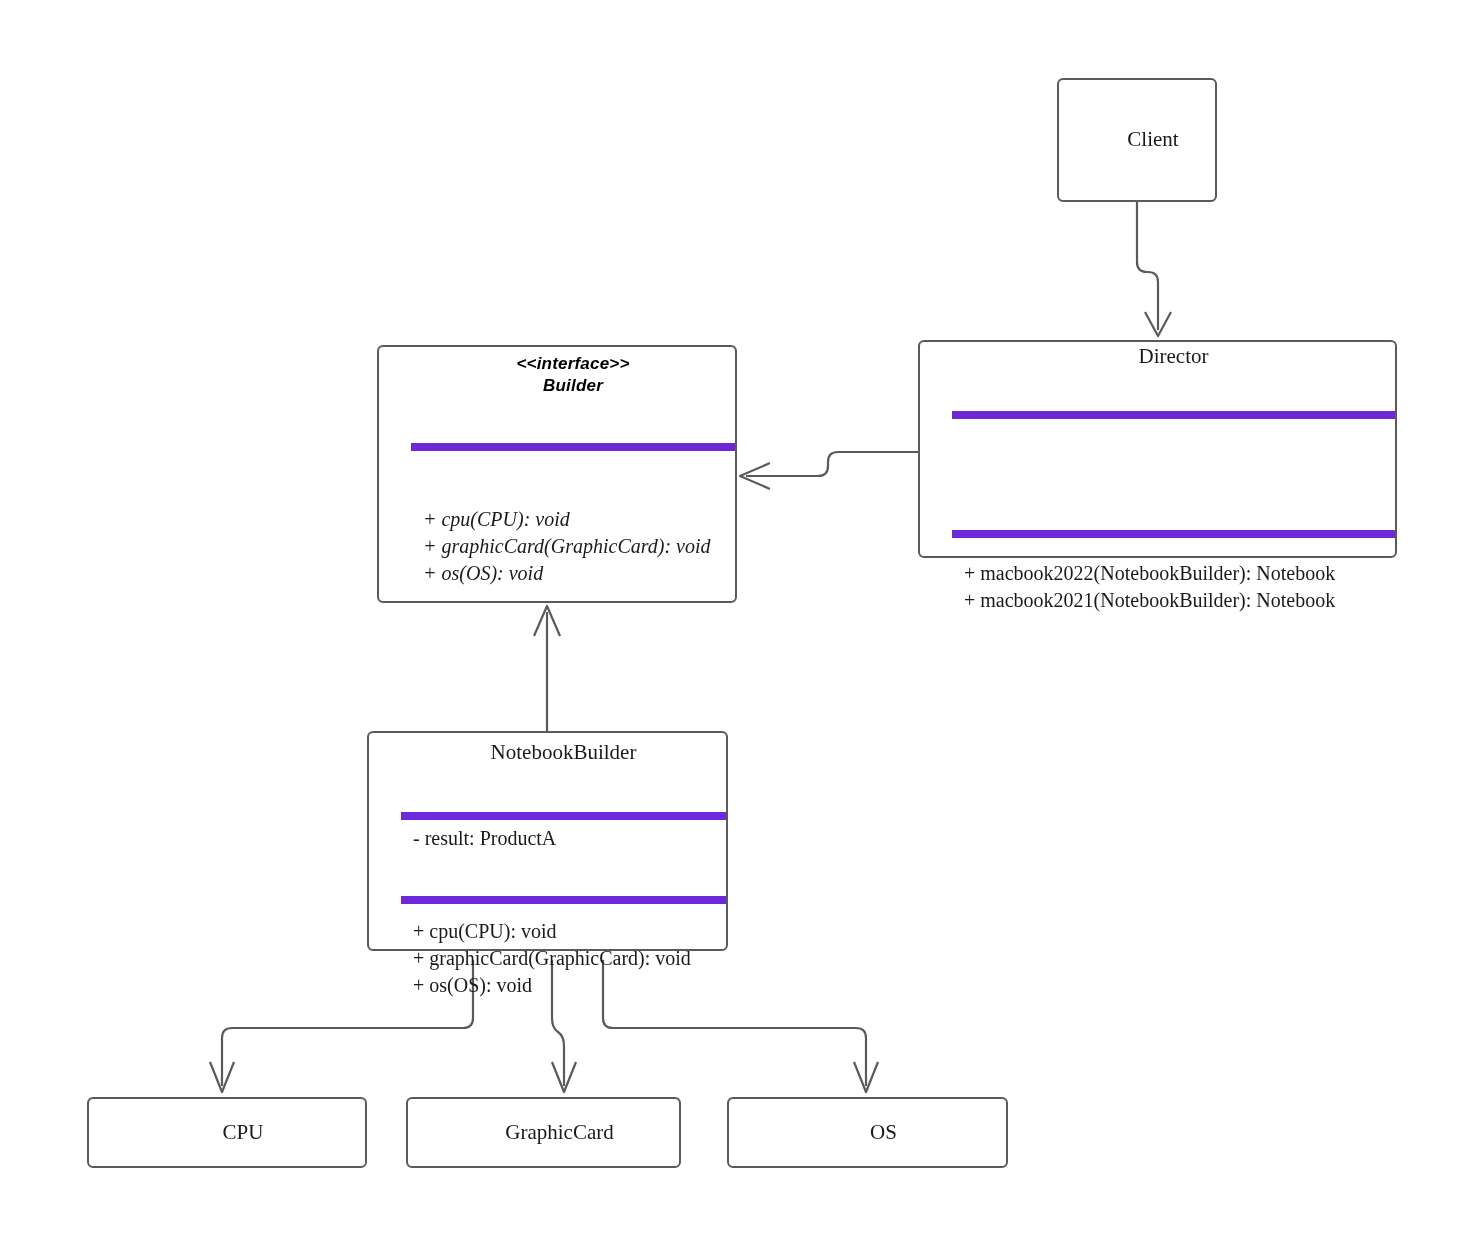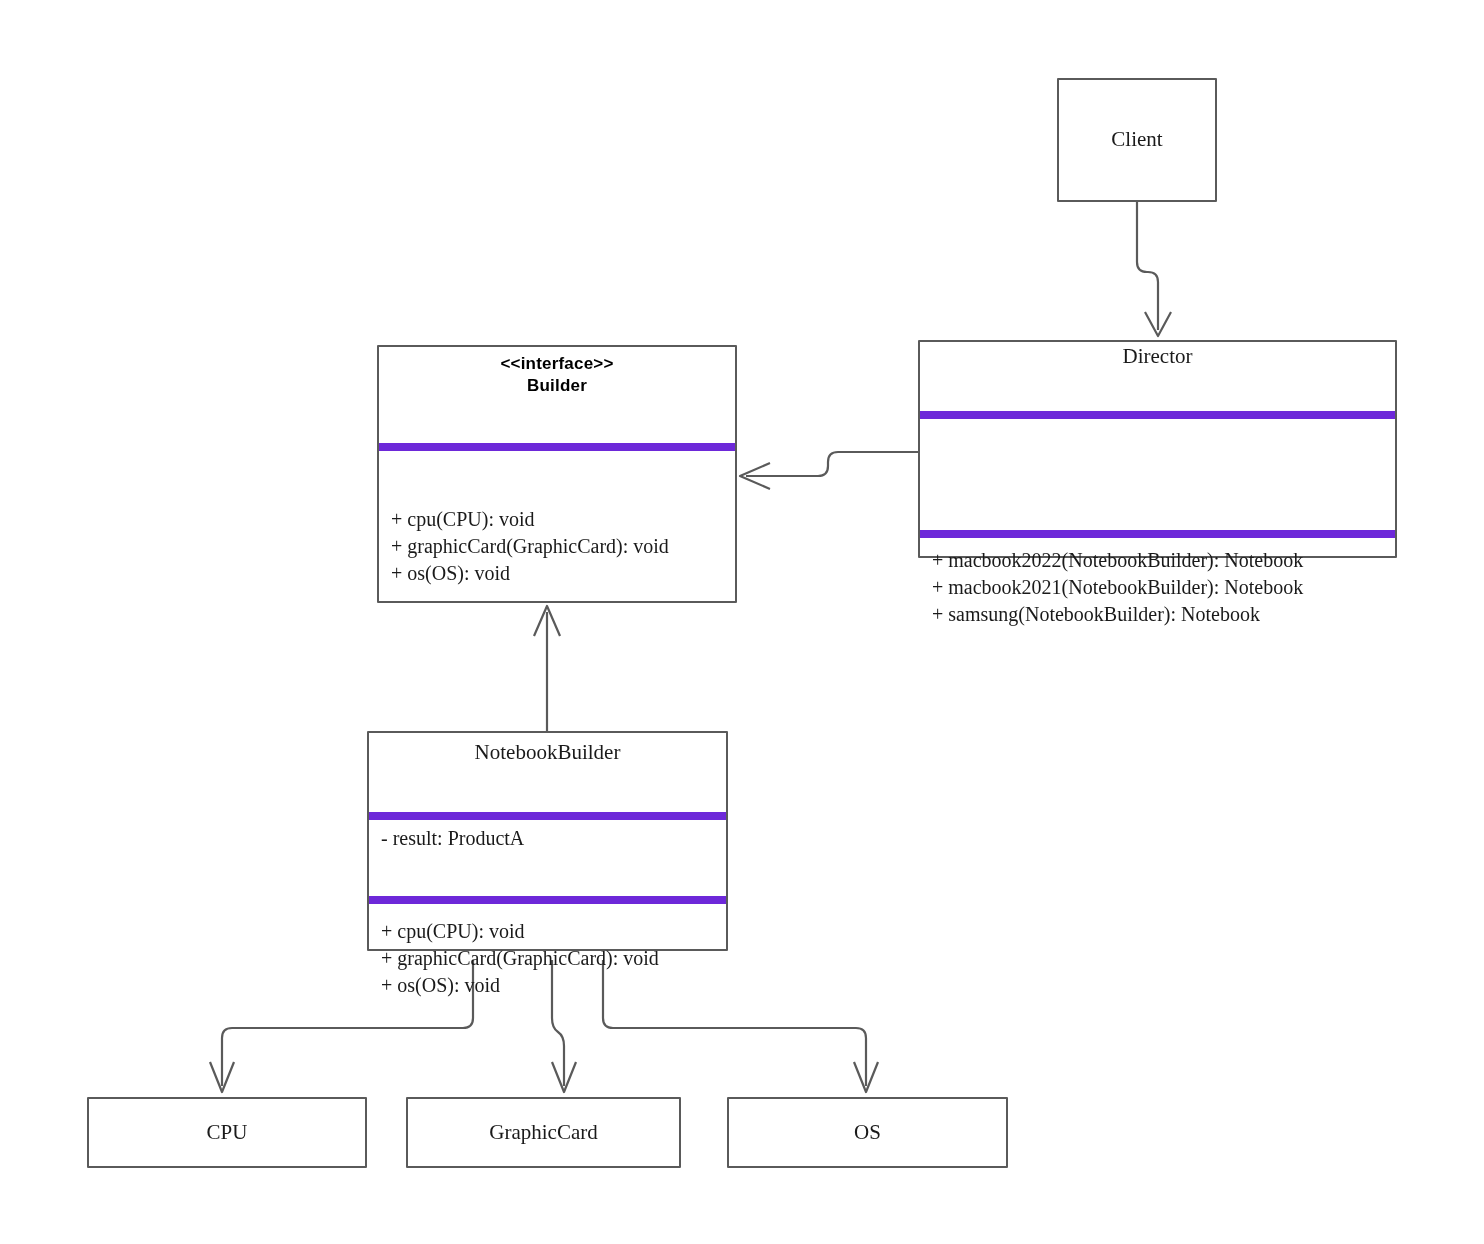--- a/index.html
+++ b/index.html
@@ -23,21 +23,22 @@
     top: 0;
     width: 1484px;
     height: 1244px;
     pointer-events: none;
   }
   .node {
     position: absolute;
     box-sizing: border-box;
     background: #ffffff;
     border: 2px solid #5a5a5a;
-    border-radius: 1px;
+    border-radius: 6px;
+    padding-left: 32px;
   }
   .simple-node {
     display: flex;
     align-items: center;
     justify-content: center;
   }
   .simple-label {
     font-family: "Liberation Serif", serif;
     font-size: 21px;
     color: #1a1a1a;
@@ -123,25 +124,24 @@
   </div>
 
   <div class="node" style="left:918px; top:340px; width:479px; height:218px;">
     <div class="compartment title-cell" style="height:29px;">
       <span class="cls-title">Director</span>
     </div>
     <div class="compartment divider empty-compartment" style="height:79px;"></div>
     <div class="compartment divider members" style="height:106px;">
       <div class="member">+ macbook2022(NotebookBuilder): Notebook</div>
       <div class="member">+ macbook2021(NotebookBuilder): Notebook</div>
-      <div class="member">+ samsung(NotebookBuilder): Notebook</div>
     </div>
   </div>
 
-  <div class="node" style="left:377px; top:345px; width:360px; height:258px;">
+  <div class="node" style="left:377px; top:345px; width:360px; height:258px;font-style:italic;">
     <div class="compartment title-cell" style="height:56px;">
       <span class="iface-stereo">&lt;&lt;interface&gt;&gt;</span>
       <span class="iface-name">Builder</span>
     </div>
     <div class="compartment divider members" style="height:198px;">
       <div class="member">+ cpu(CPU): void</div>
       <div class="member">+ graphicCard(GraphicCard): void</div>
       <div class="member">+ os(OS): void</div>
     </div>
   </div>

